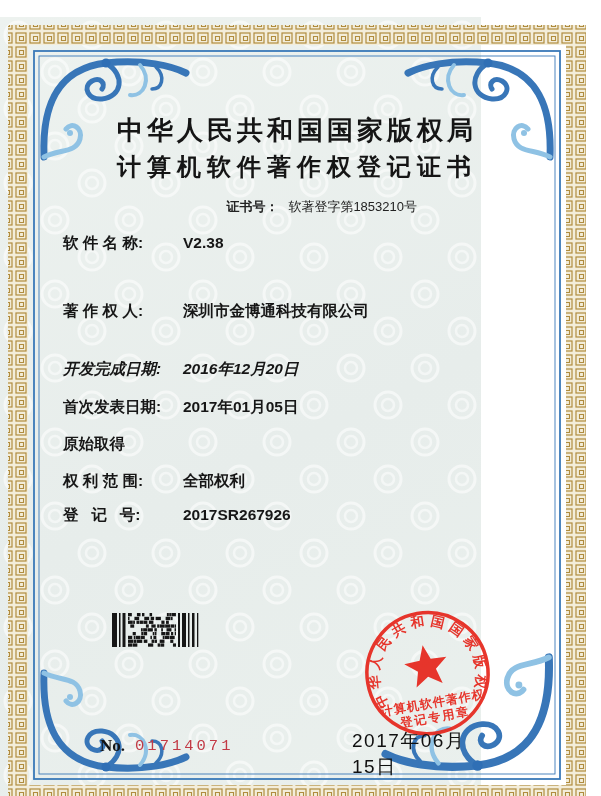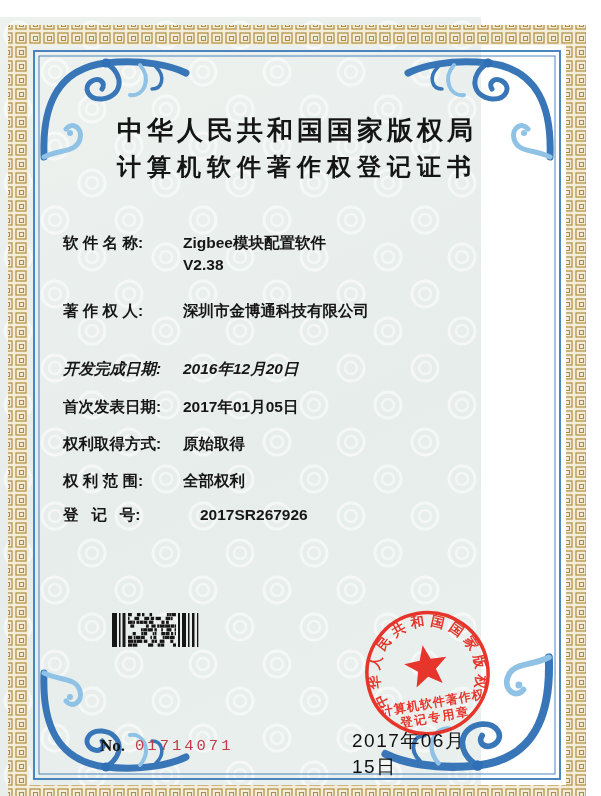--- a/index.html
+++ b/index.html
@@ -14,21 +14,21 @@
              font-size:26px;font-weight:bold;letter-spacing:4px;}
   #cert-title{top:134px;font-family:"Liberation Serif","DejaVu Serif",serif;
               font-size:24px;font-weight:bold;letter-spacing:6px;}
   #certno-line{position:absolute;top:181px;right:64px;font-size:13px;color:#222;}
   #certno-line .lbl{font-weight:bold;margin-right:10px;}
   #fields{position:absolute;left:63px;top:215px;right:50px;color:#161616;}
   .row{position:absolute;left:0;right:0;display:flex;font-size:15.5px;line-height:1.45;}
   .flabel{width:120px;font-weight:bold;white-space:pre;flex:none;}
   .fvalue{font-weight:bold;}
   .r0{top:0;} .r1{top:68px;} .r2{top:126px;font-style:italic;} .r3{top:164px;}
-  .r4{top:201px;} .r5{top:238px;} .r6{top:272px;gap:17px;}
+  .r4{top:201px;} .r5{top:238px;} .r6{top:272px;}
   #statement{position:absolute;left:63px;top:520px;width:486px;font-size:15px;
              font-weight:bold;color:#161616;line-height:2.25;text-indent:2em;
              text-align:justify;letter-spacing:0.5px;}
   #barcode{position:absolute;left:112px;top:596px;width:92px;height:34px;}
   #seal{position:absolute;left:345px;top:576px;width:166px;height:166px;opacity:0.93;}
   #seal-date{position:absolute;left:352px;top:711px;font-size:19px;font-weight:normal;
              letter-spacing:1.5px;color:#101010;}
   #serial{position:absolute;left:100px;top:719px;font-size:17px;color:#141414;}
   #serial .no{font-family:"Liberation Serif","DejaVu Serif",serif;font-weight:bold;}
   #serial .num{font-family:Liberation Mono, monospace;
@@ -79,43 +79,44 @@
 
     <use href="#orn" transform="translate(36,36)"></use>
     <use href="#orn" transform="translate(558,36) scale(-1,1)"></use>
     <use href="#orn" transform="translate(36,760) scale(1,-1)"></use>
     <use href="#orn" transform="translate(558,760) scale(-1.15,-1.15)"></use>
   </svg>
 
   <div id="authority" class="t-center">中华人民共和国国家版权局</div>
   <div id="cert-title" class="t-center">计算机软件著作权登记证书</div>
 
+  <div id="certno-line">
+    <span class="lbl">证书号：</span><span>软著登字第1853210号</span>
+  </div>
 
   <div id="fields">
     <div class="row r0">
       <span class="flabel">软 件 名 称:</span>
       <span class="fvalue">
-        <div>Zigbee模块配置软件</div>
         <div>V2.38</div>
       </span>
     </div>
     <div class="row r1">
       <span class="flabel">著 作 权 人:</span>
       <span class="fvalue">深圳市金博通科技有限公司</span>
     </div>
     <div class="row r2">
       <span class="flabel">开发完成日期:</span>
       <span class="fvalue">2016年12月20日</span>
     </div>
     <div class="row r3">
       <span class="flabel">首次发表日期:</span>
       <span class="fvalue">2017年01月05日</span>
     </div>
     <div class="row r4">
-      <span class="flabel">权利取得方式:</span>
       <span class="fvalue">原始取得</span>
     </div>
     <div class="row r5">
       <span class="flabel">权 利 范 围:</span>
       <span class="fvalue">全部权利</span>
     </div>
     <div class="row r6">
       <span class="flabel">登   记   号:</span>
       <span class="fvalue">2017SR267926</span>
     </div>

